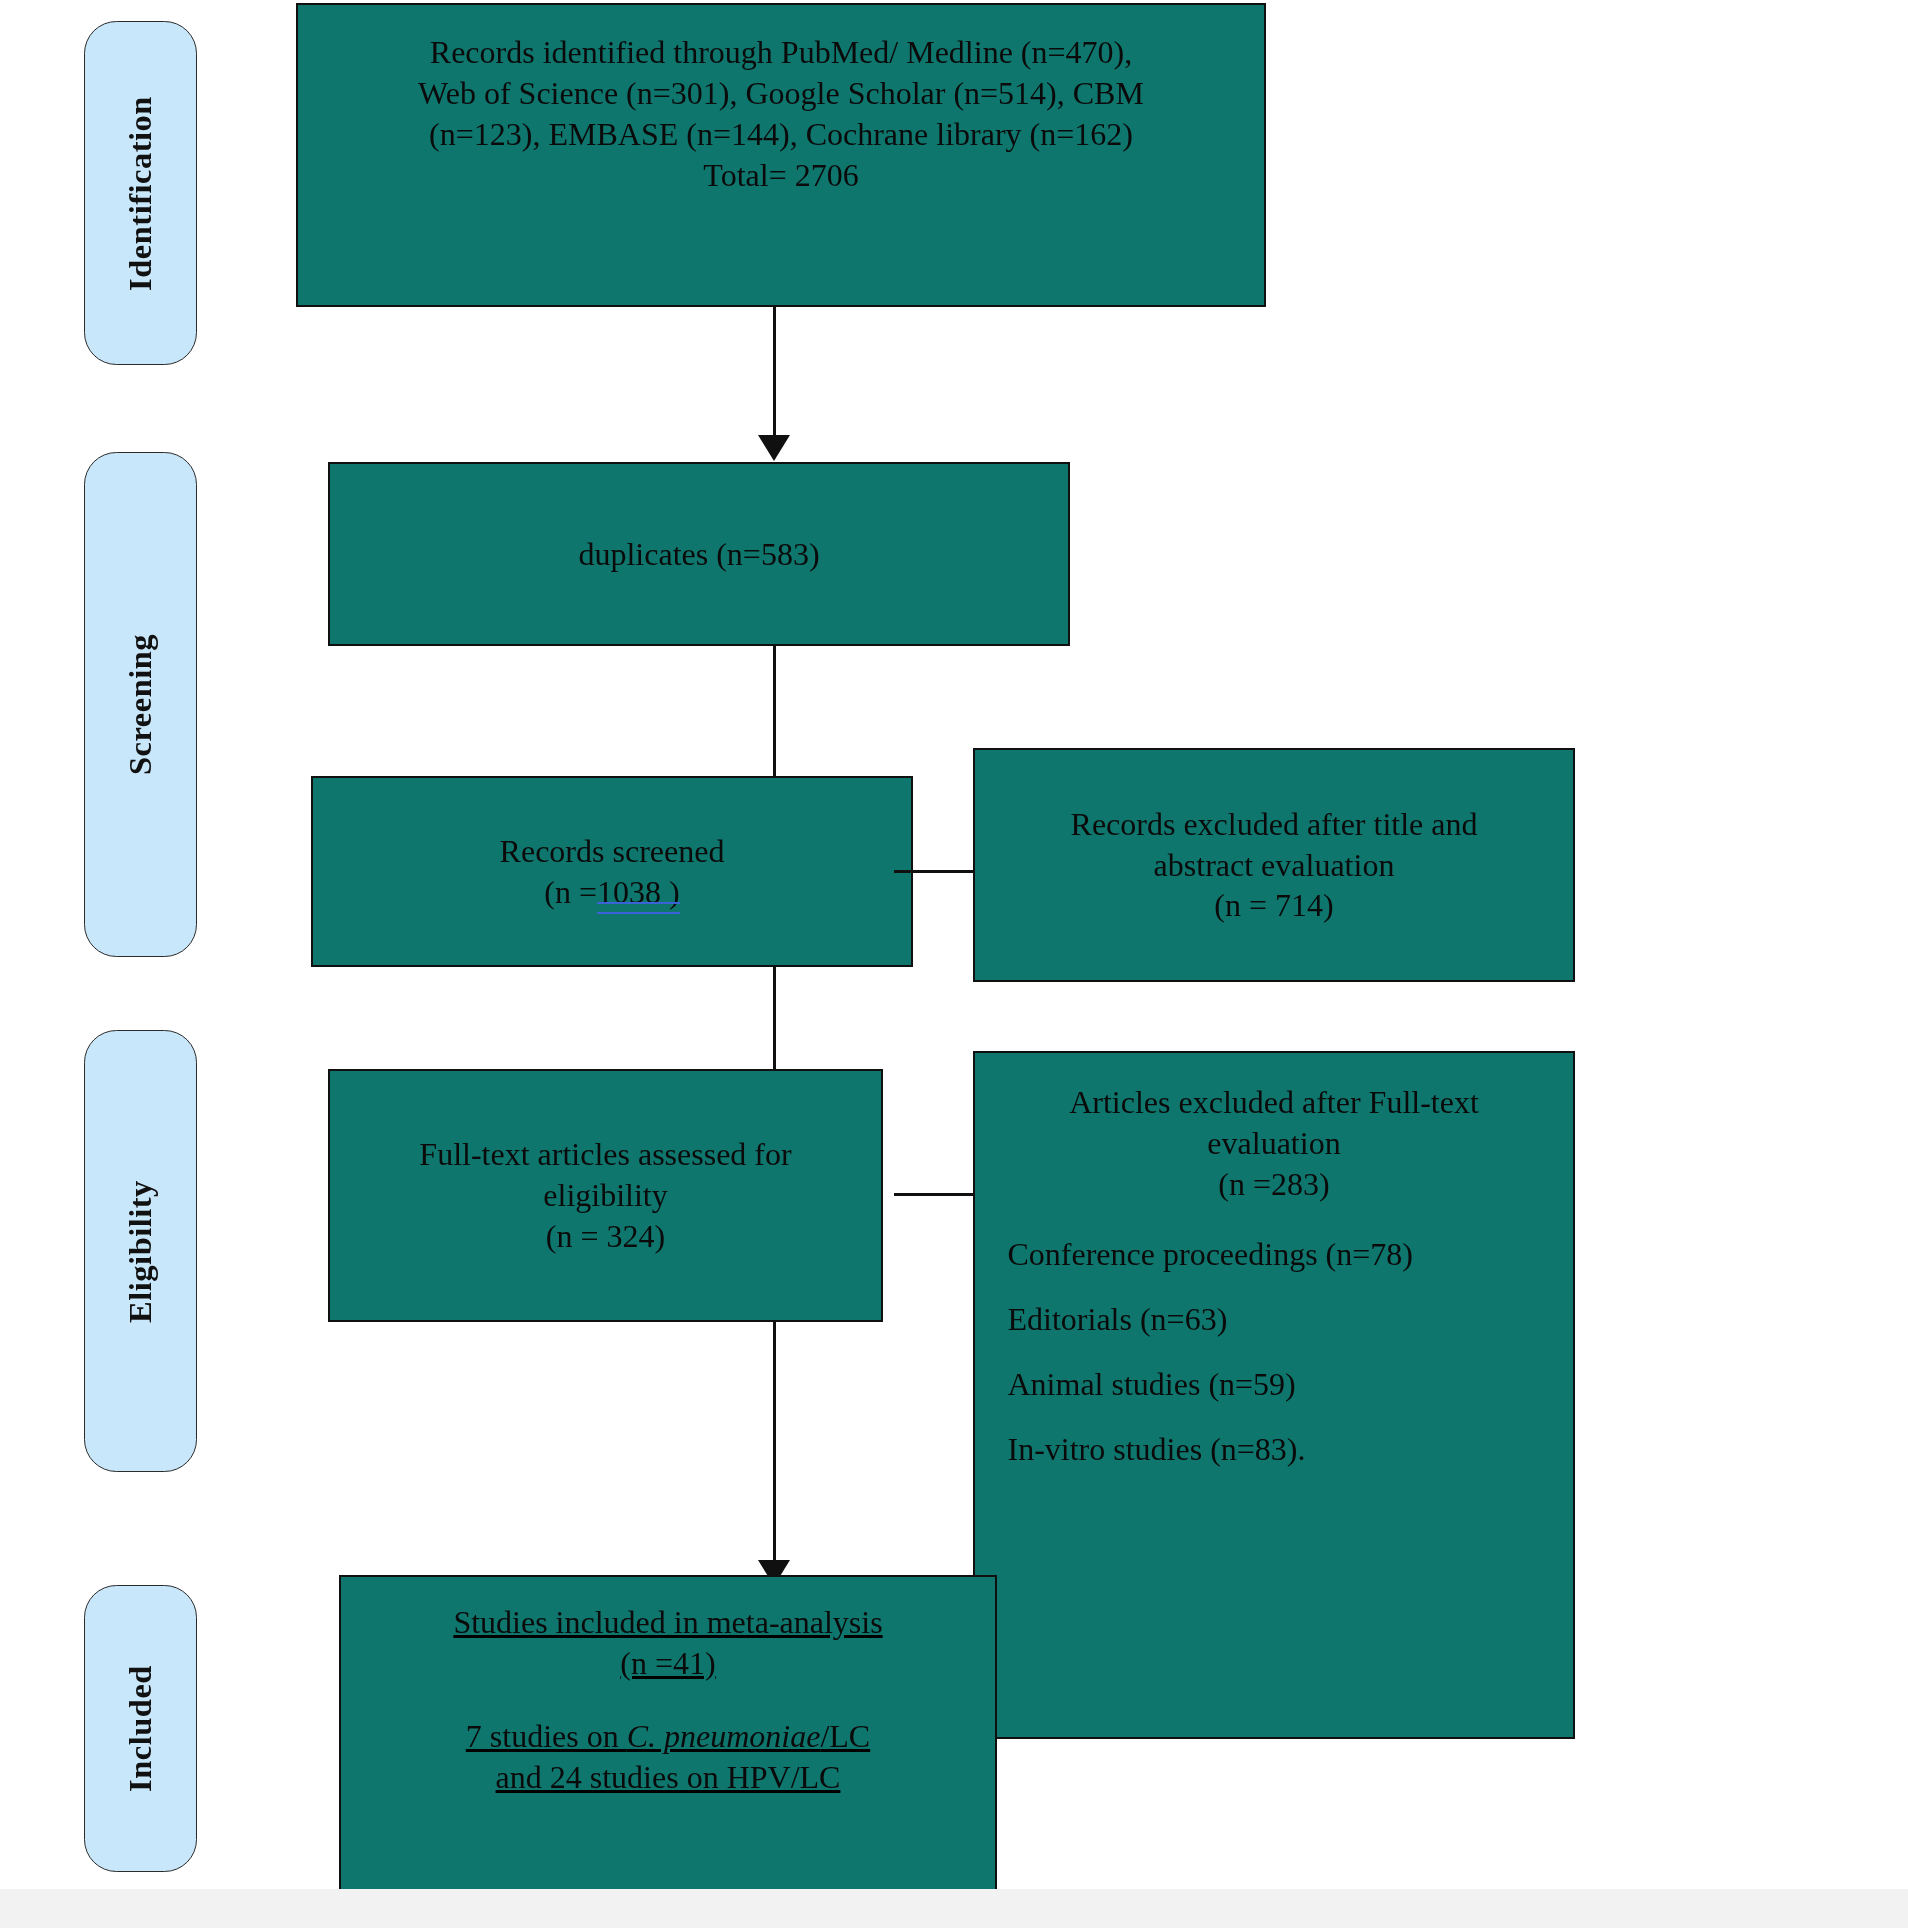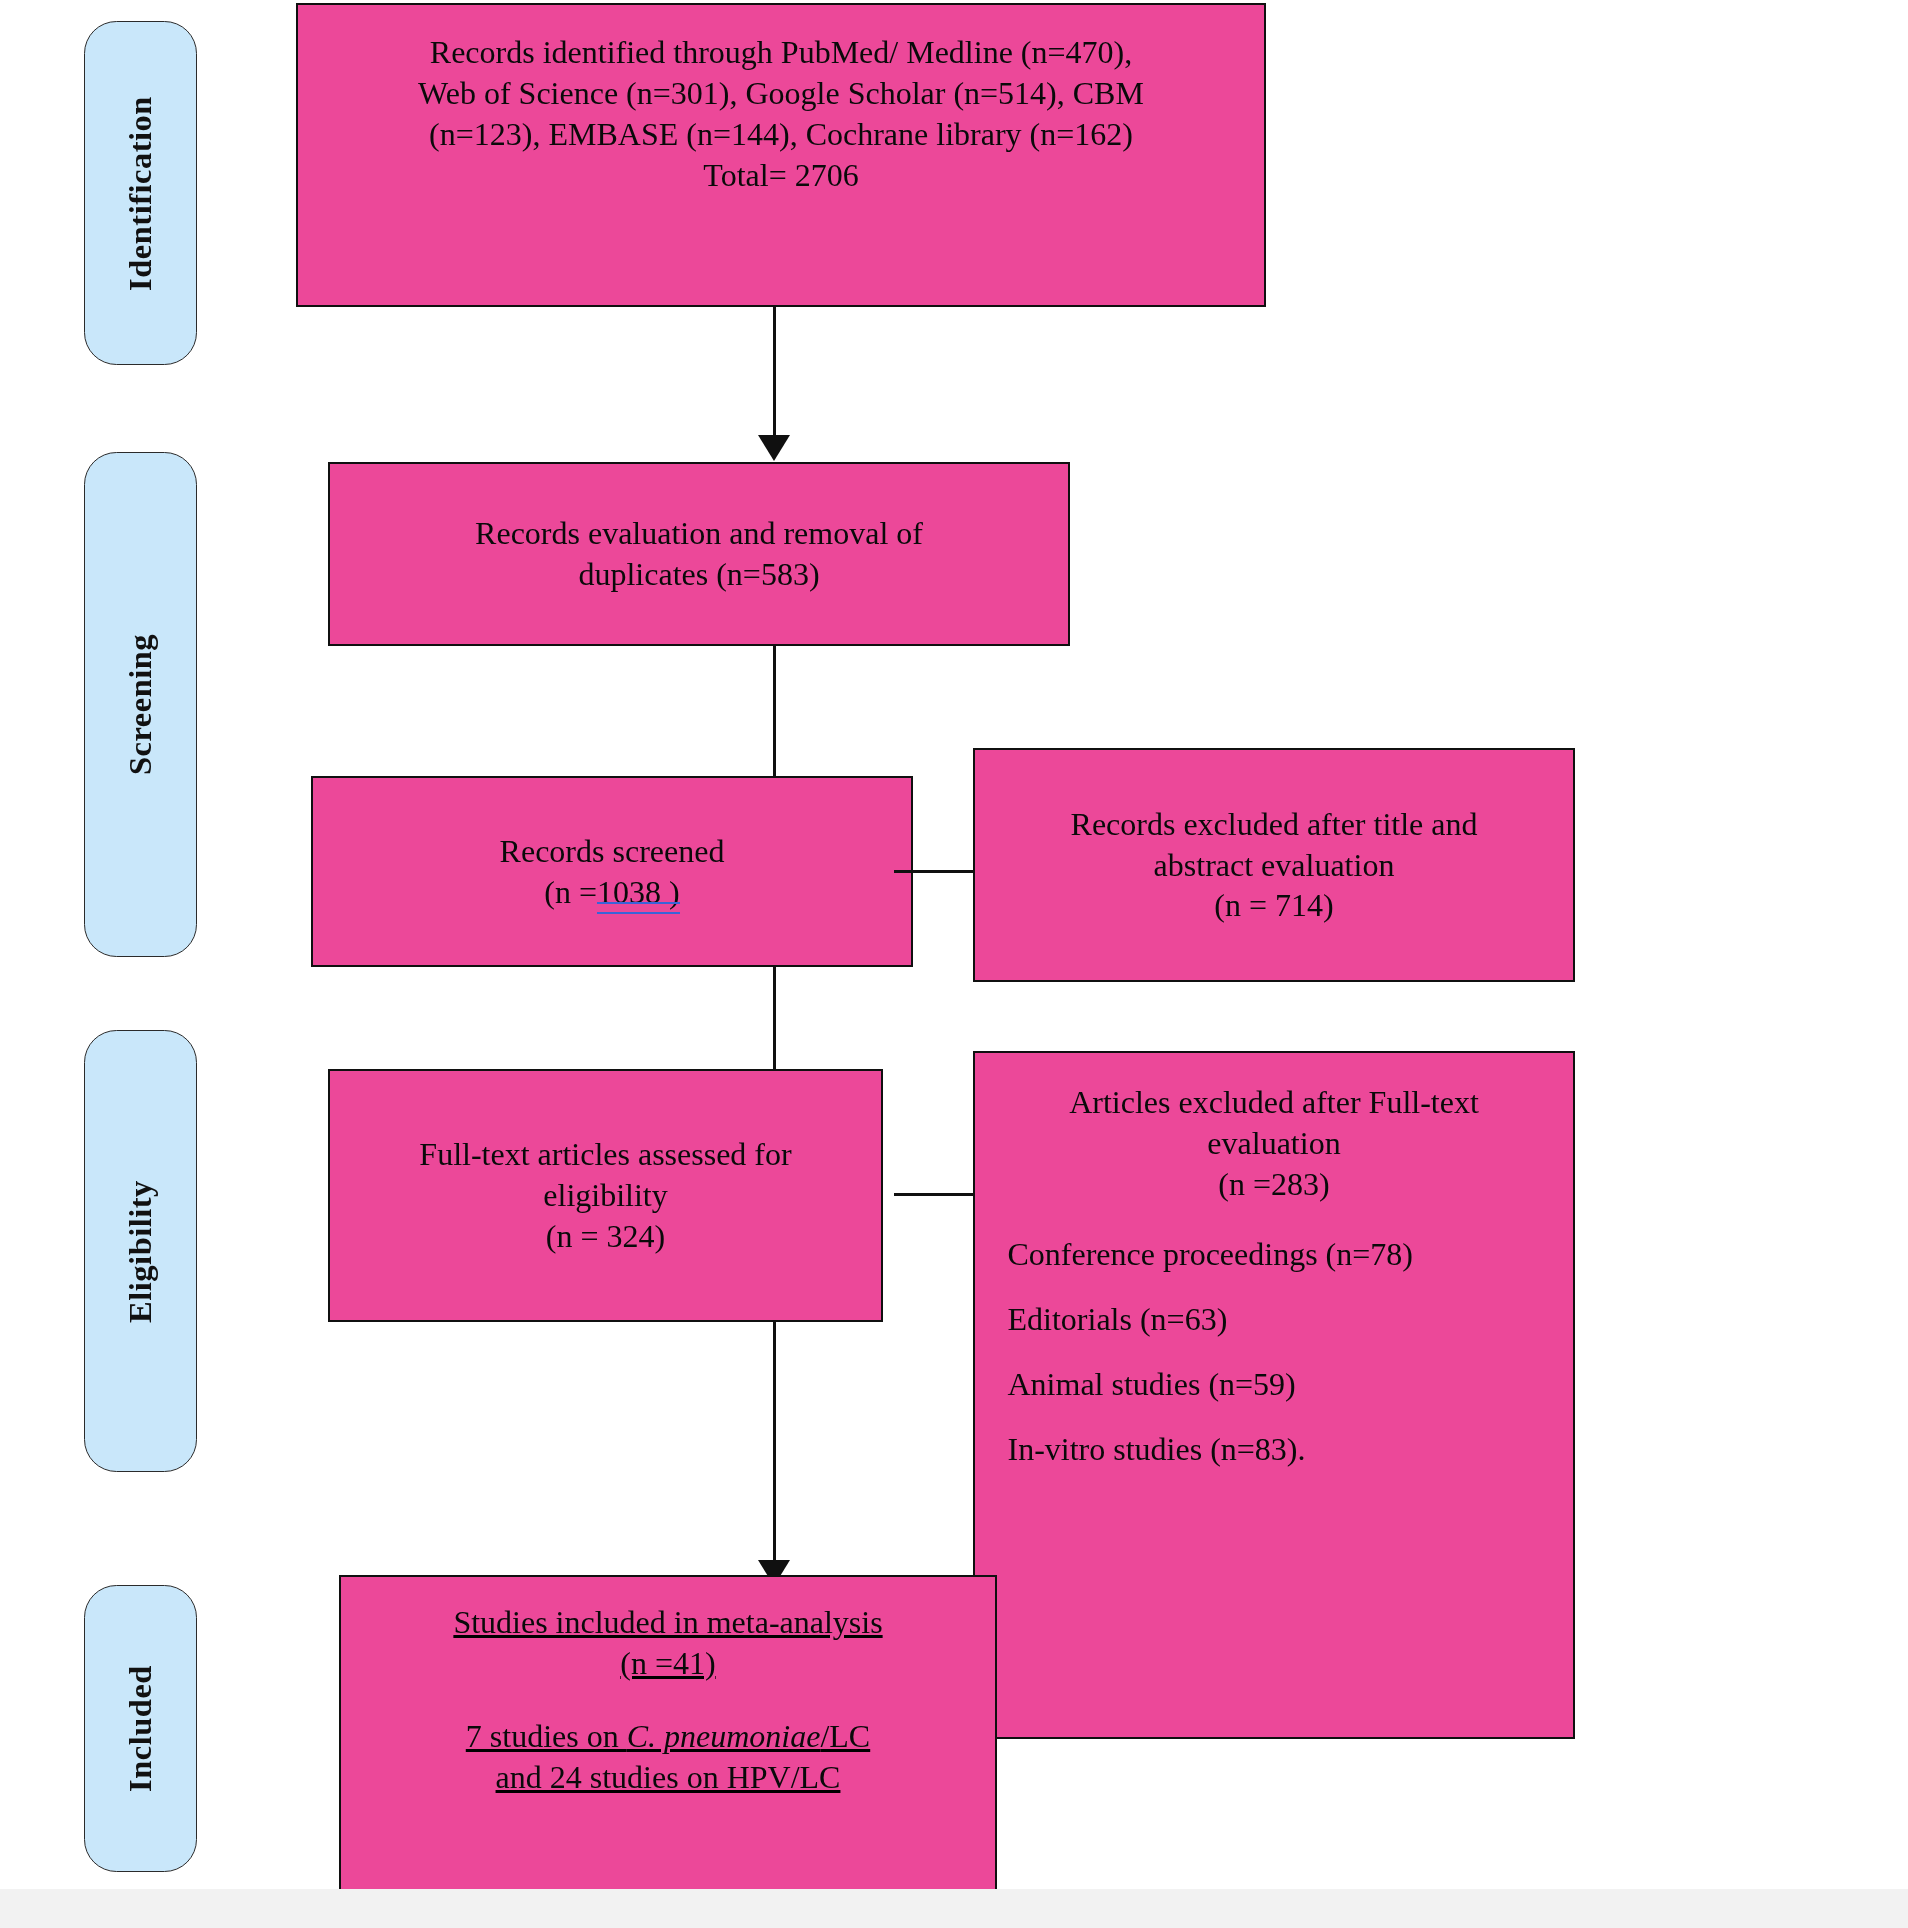--- a/index.html
+++ b/index.html
@@ -39,21 +39,21 @@
     font-weight: bold;
     font-size: 32.5px;
     letter-spacing: 0.5px;
     color: #111111;
     font-family: "Liberation Serif", "DejaVu Serif", serif;
   }
   
   .flow-box {
     position: absolute;
     box-sizing: border-box;
-    background: #ec4899;
+    background: #0f766e;
     border: 2.9px solid #101010;
     display: flex;
     flex-direction: column;
     justify-content: center;
   }
   .flow-box.align-top {
     justify-content: flex-start;
   }
   .box-text {
     text-align: center;
@@ -142,21 +142,20 @@
       <div class="box-text">(n=123), EMBASE (n=144), Cochrane library (n=162)</div>
       <div class="box-text">Total= 2706</div>
     </div>
   </div>
 
   <div class="v-line" style="left:773px; top:307px; height:131px;"></div>
   <div class="arrow-down" style="left:758px; top:435px;"></div>
 
   <div class="flow-box" style="left:328px; top:462px; width:742px; height:184px;">
     <div>
-      <div class="box-text">Records evaluation and removal of</div>
       <div class="box-text">duplicates (n=583)</div>
     </div>
   </div>
 
   <div class="v-line" style="left:773px; top:645px; height:134px;"></div>
   <div class="arrow-down" style="left:758px; top:776px;"></div>
 
   <div class="flow-box" style="left:311px; top:776px; width:602px; height:191px;">
     <div>
       <div class="box-text">Records screened</div>

